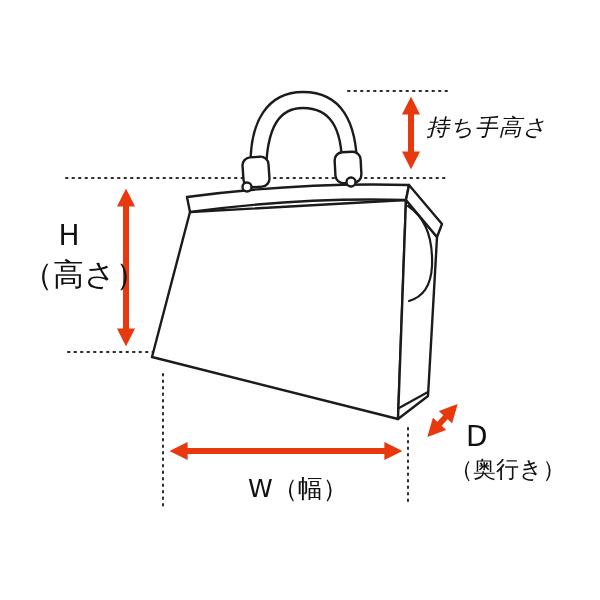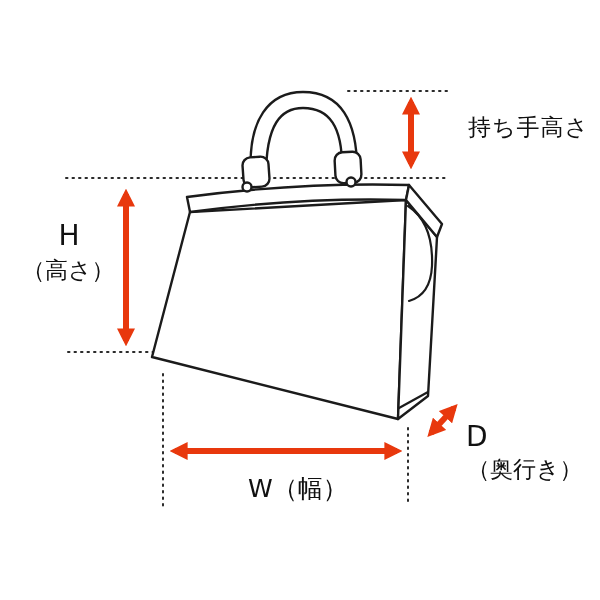--- a/index.html
+++ b/index.html
@@ -12,26 +12,26 @@
     overflow: hidden;
     font-family: "DejaVu Sans", "Liberation Sans", sans-serif;
   }
   .stage svg { position: absolute; left: 0; top: 0; }
   .label {
     position: absolute;
     color: #111111;
     white-space: nowrap;
     line-height: 1.15;
   }
-  .lbl-handle { left: 468px; top: 114px; font-size: 23px; letter-spacing: 1px; }
+  .lbl-handle { left: 426px; top: 114px; font-size: 23px; letter-spacing: 1px; font-style: italic; }
   .lbl-h      { left: 48px;  top: 220px; font-size: 28px; width: 42px; text-align: center; }
-  .lbl-h-cap  { left: 22px;  top: 257px; font-size: 23px; }
+  .lbl-h-cap  { left: 22px;  top: 257px; font-size: 31px; }
   .lbl-w      { left: 248px; top: 475px; font-size: 25px; }
   .lbl-d      { left: 466px; top: 421px; font-size: 28px; }
-  .lbl-d-cap  { left: 467px; top: 456px; font-size: 23px; }
+  .lbl-d-cap  { left: 450px; top: 456px; font-size: 23px; }
 
   .art-stroke { fill: #ffffff; stroke: #1b1b1b; stroke-width: 2.4; stroke-linejoin: round; }
   .art-line   { fill: none;    stroke: #1b1b1b; stroke-width: 2.2; stroke-linecap: round; }
   .guide {
     fill: none; stroke: #2a2a2a; stroke-width: 2;
     stroke-dasharray: 1.5 5; stroke-linecap: round;
   }
   .dim-arrow { fill: none; stroke-width: 6; stroke-linecap: butt; }
 </style>
 </head>

